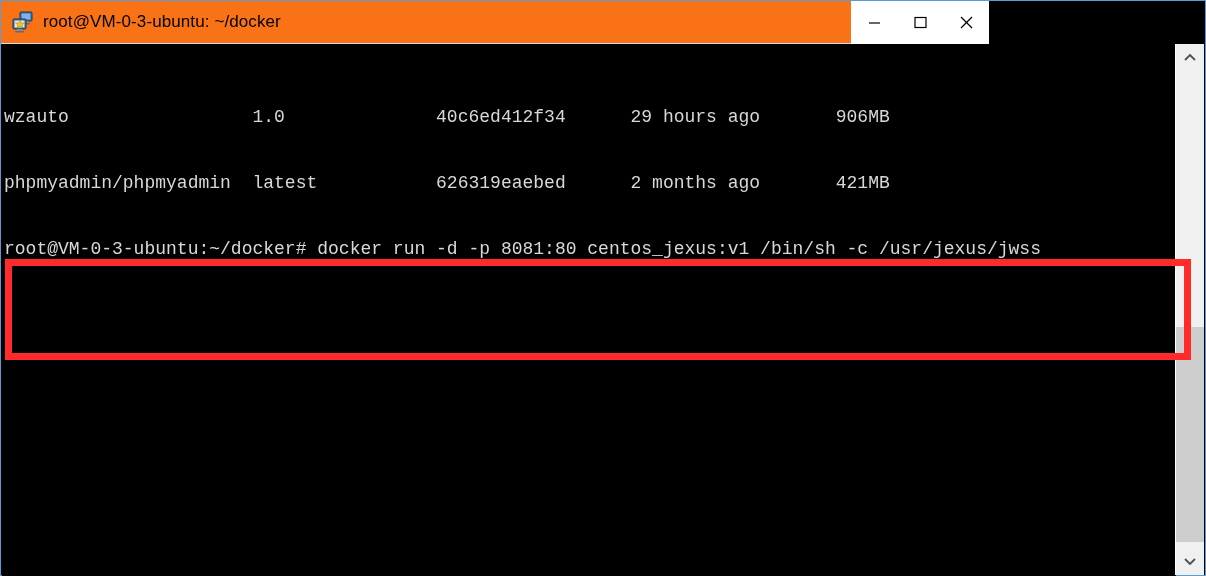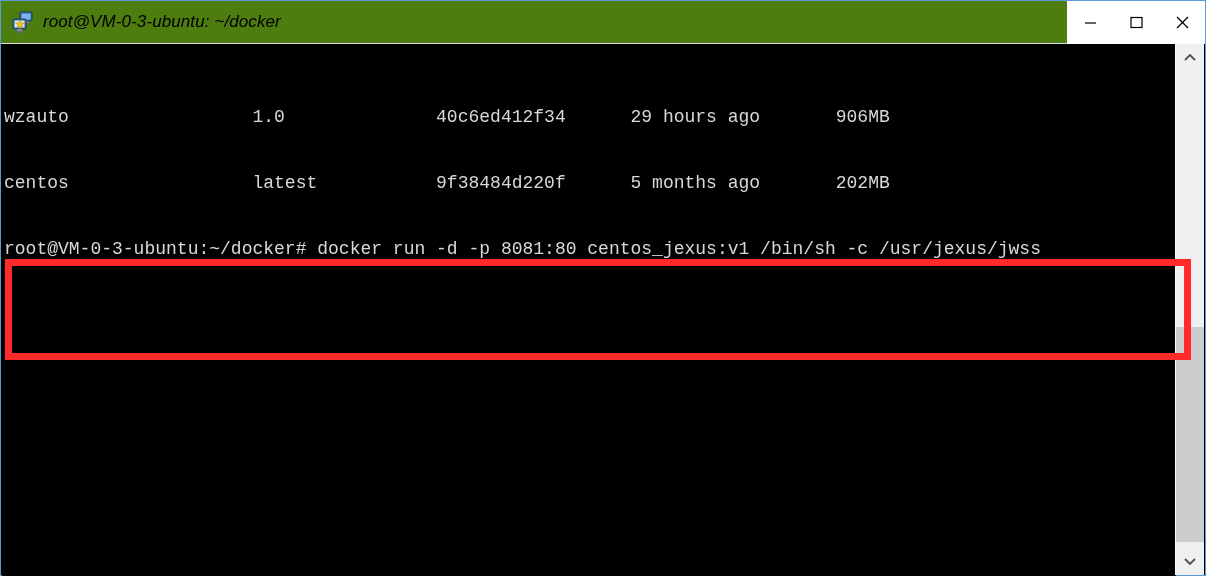--- a/index.html
+++ b/index.html
@@ -18,28 +18,27 @@
     width: 1206px;
     height: 576px;
     box-sizing: border-box;
     background: #000000;
     border: 1px solid #5b9bd5;
   }
   
   .titlebar {
     position: absolute;
     left: 0; top: 0;
-    width: 1204px;
+    width: 988px;
     height: 43px;
-    background: #4d7c0f;
+    background: #f97316;
     border-bottom: 1px solid #dcdcdc;
     display: flex;
     align-items: center;
     box-sizing: border-box;
-    font-style: italic;
   }
   .title-icon {
     width: 22px;
     height: 22px;
     margin-left: 11px;
     margin-right: 9px;
     flex: 0 0 auto;
     position: relative;
   }
   .title-text {
@@ -174,21 +173,21 @@
           <line x1="2" y1="2" x2="13" y2="13" stroke="#000000" stroke-width="1.3"></line>
           <line x1="13" y1="2" x2="2" y2="13" stroke="#000000" stroke-width="1.3"></line>
         </svg>
       </div>
     </div>
   </div>
 
   <div class="terminal">
     <div class="term-lines">
       <div>wzauto                 1.0              40c6ed412f34      29 hours ago       906MB</div>
-      <div>centos                 latest           9f38484d220f      5 months ago       202MB</div>
+      <div>phpmyadmin/phpmyadmin  latest           626319eaebed      2 months ago       421MB</div>
       <div>root@VM-0-3-ubuntu:~/docker# docker run -d -p 8081:80 centos_jexus:v1 /bin/sh -c /usr/jexus/jwss</div>
       
       
       
       
       
       
       
       
       

